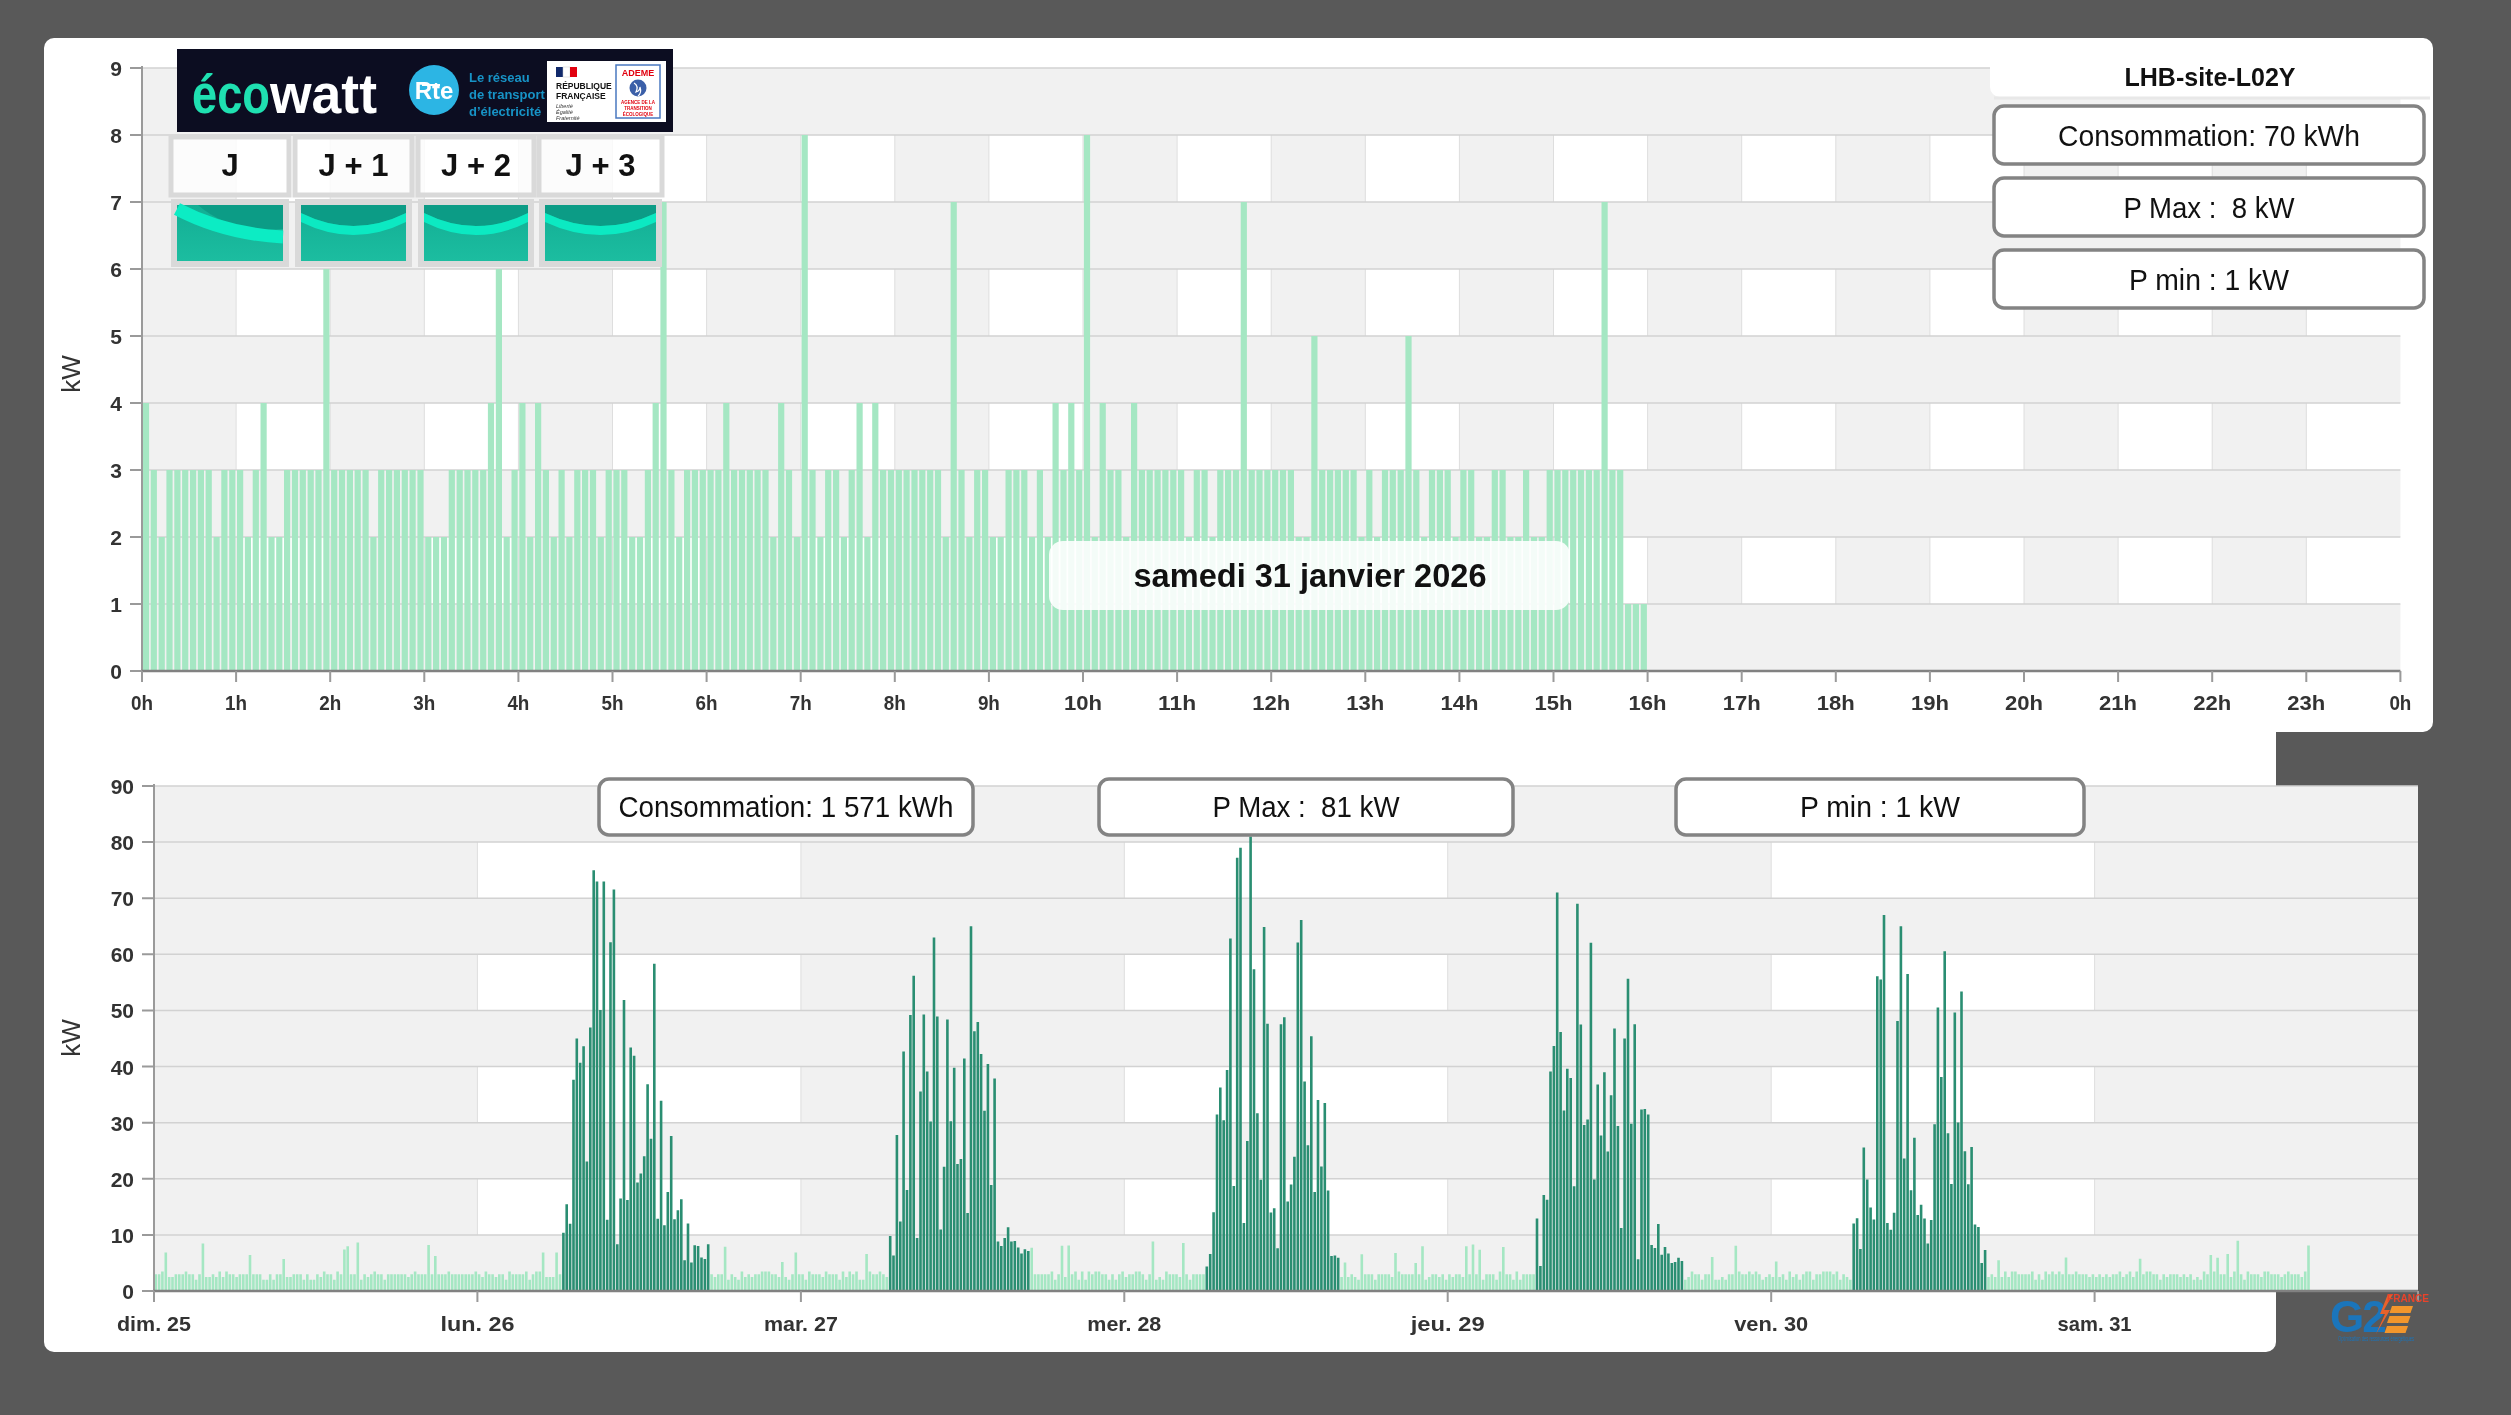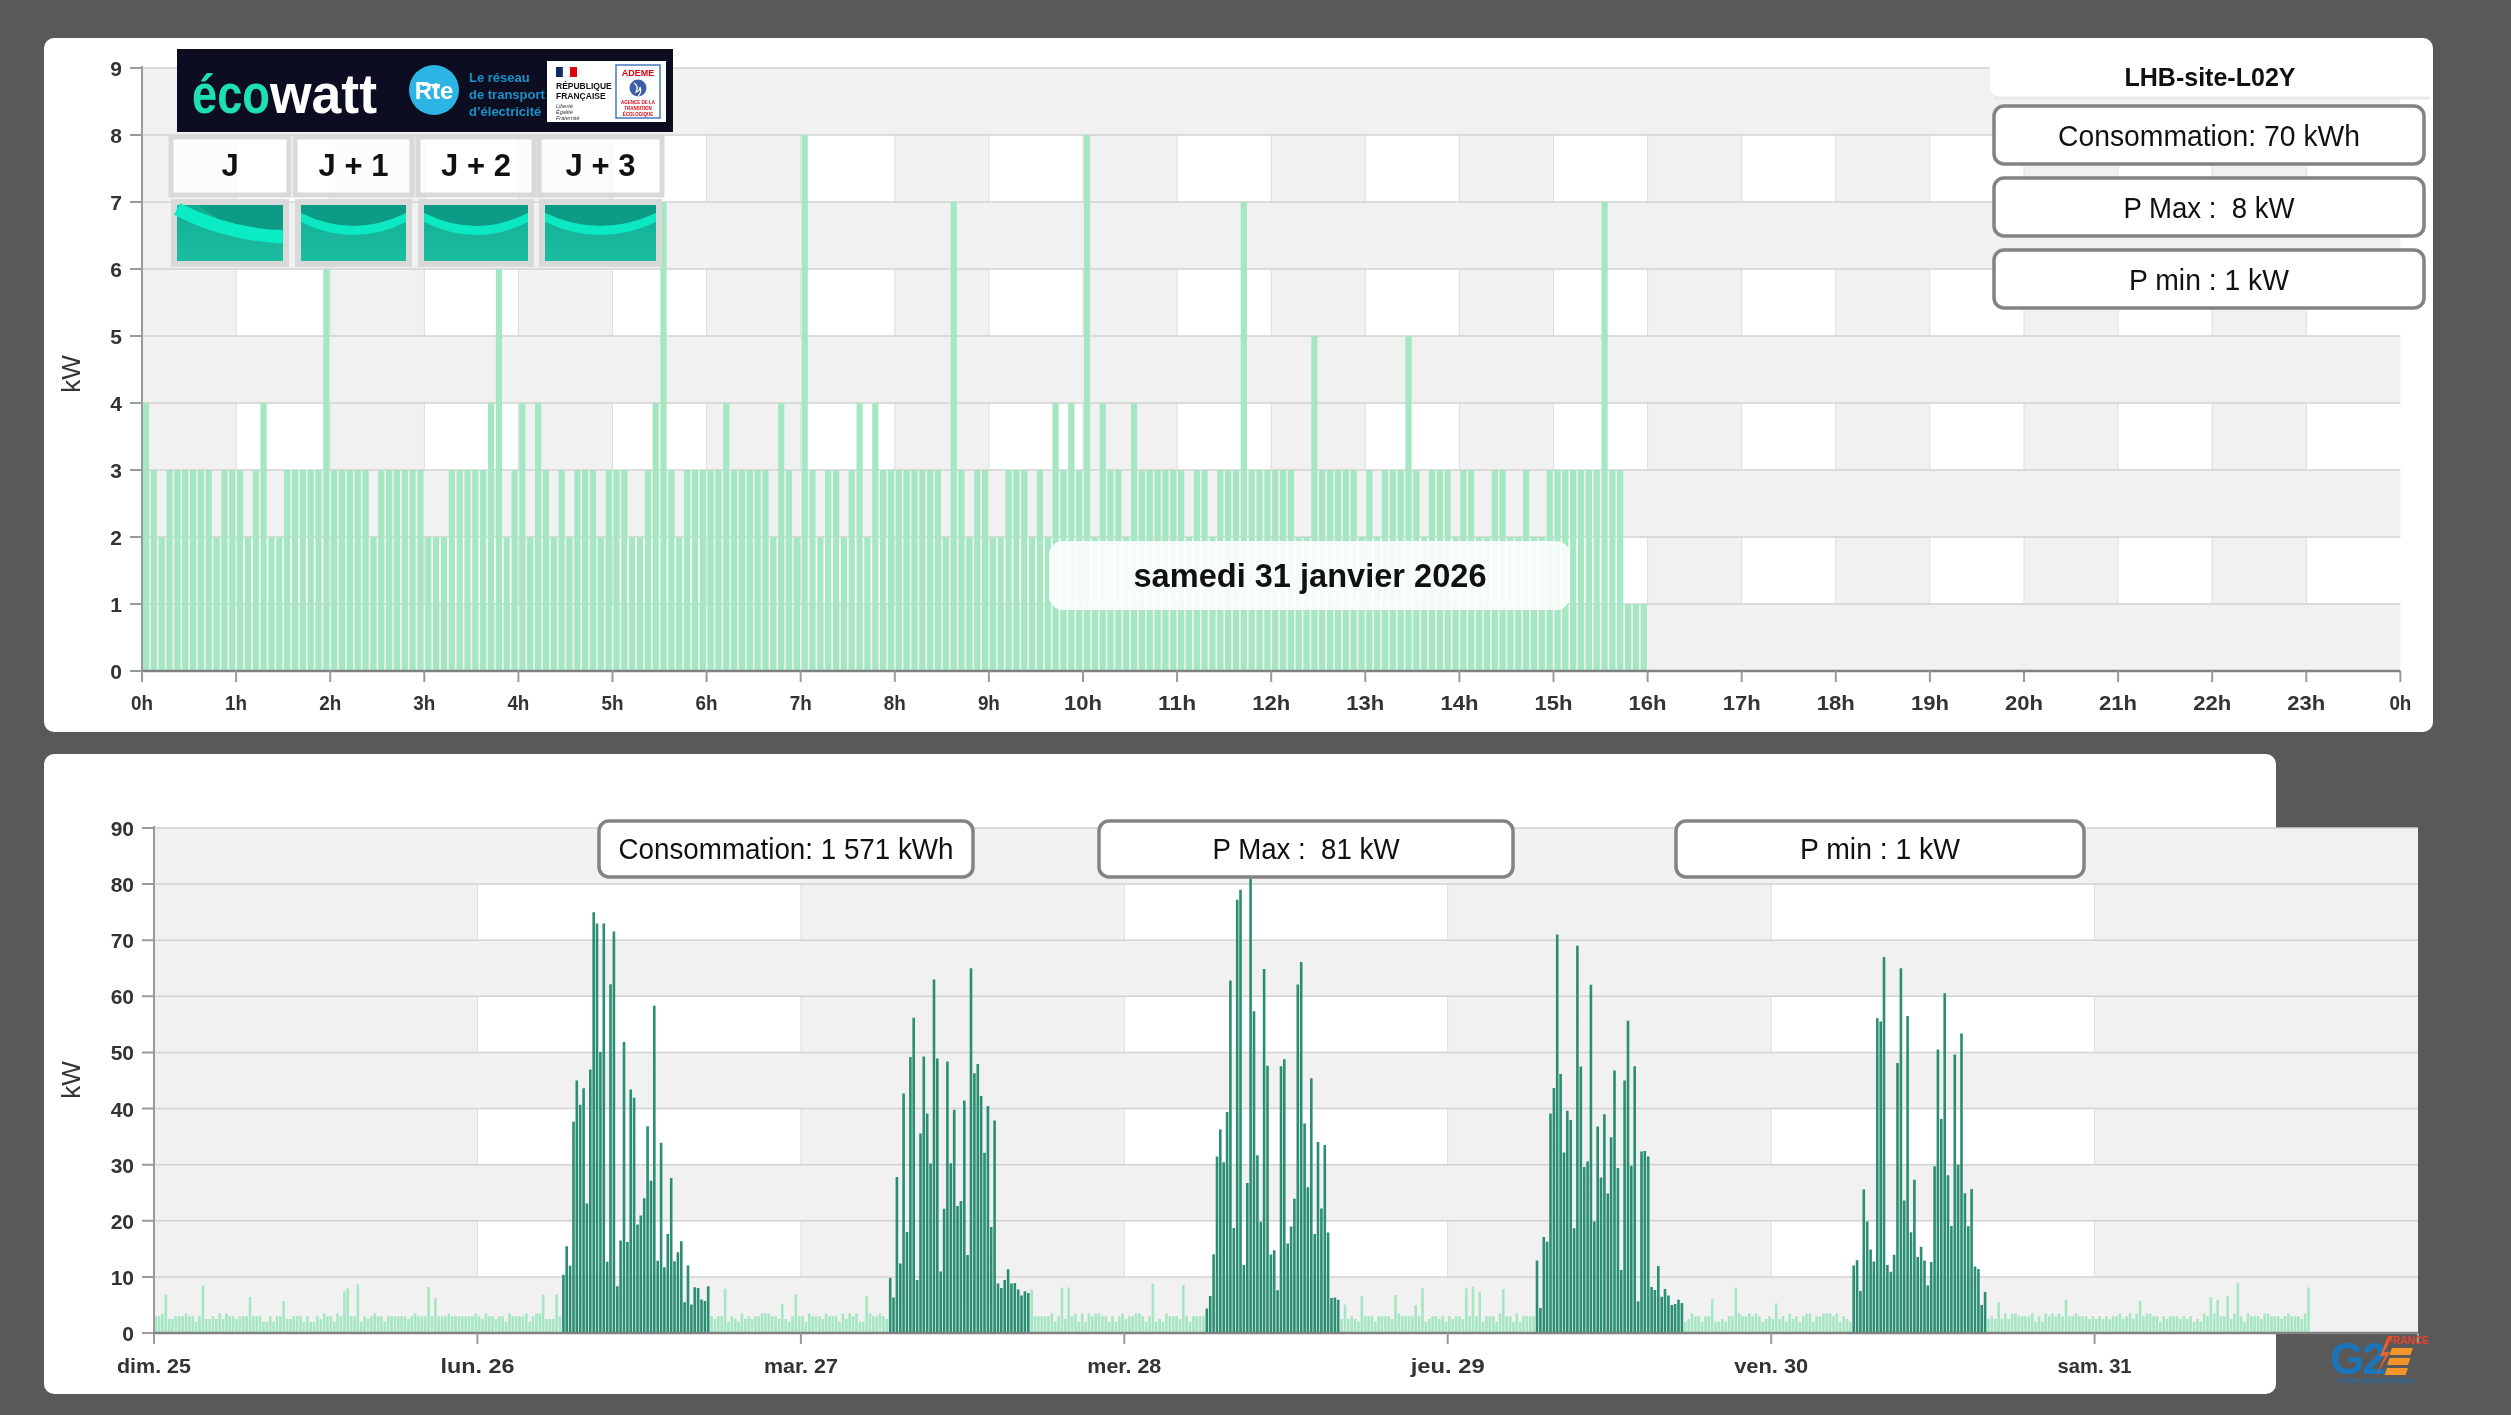--- a/index.html
+++ b/index.html
@@ -168,21 +168,21 @@
 <line x1="1950" y1="60" x2="2386" y2="60" stroke="#e8e8e8" stroke-width="3"></line>
 <text x="2166" y="48" text-anchor="middle" font-size="25" font-weight="bold" fill="#111111" textLength="171" lengthAdjust="spacingAndGlyphs">LHB-site-L02Y</text>
 <rect x="1950" y="68" width="430" height="58" rx="10" fill="#ffffff" stroke="#838383" stroke-width="3.5"></rect>
 <text x="2165" y="108" text-anchor="middle" font-size="30" fill="#111111" textLength="302" lengthAdjust="spacingAndGlyphs">Consommation: 70 kWh</text>
 <rect x="1950" y="140" width="430" height="58" rx="10" fill="#ffffff" stroke="#838383" stroke-width="3.5"></rect>
 <text x="2165" y="180" text-anchor="middle" font-size="30" fill="#111111" textLength="171" lengthAdjust="spacingAndGlyphs">P Max :&nbsp; 8 kW</text>
 <rect x="1950" y="212" width="430" height="58" rx="10" fill="#ffffff" stroke="#838383" stroke-width="3.5"></rect>
 <text x="2165" y="252" text-anchor="middle" font-size="30" fill="#111111" textLength="160" lengthAdjust="spacingAndGlyphs">P min : 1 kW</text>
 </svg>
   </div>
-<div class="panel" style="left:44px;top:754px;width:2232px;height:640px">
+<div class="panel" style="left:44px;top:712px;width:2232px;height:640px">
 <svg width="2389" height="640" viewBox="0 0 2389 640">
 <rect x="110" y="74" width="323.4" height="505" fill="#f1f1f1"></rect>
 <rect x="756.9" y="74" width="323.4" height="505" fill="#f1f1f1"></rect>
 <rect x="1403.7" y="74" width="323.4" height="505" fill="#f1f1f1"></rect>
 <rect x="2050.6" y="74" width="323.4" height="505" fill="#f1f1f1"></rect>
 <line x1="433.4" y1="74" x2="433.4" y2="579" stroke="#dedede" stroke-width="1"></line>
 <line x1="756.9" y1="74" x2="756.9" y2="579" stroke="#dedede" stroke-width="1"></line>
 <line x1="1080.3" y1="74" x2="1080.3" y2="579" stroke="#dedede" stroke-width="1"></line>
 <line x1="1403.7" y1="74" x2="1403.7" y2="579" stroke="#dedede" stroke-width="1"></line>
 <line x1="1727.2" y1="74" x2="1727.2" y2="579" stroke="#dedede" stroke-width="1"></line>

